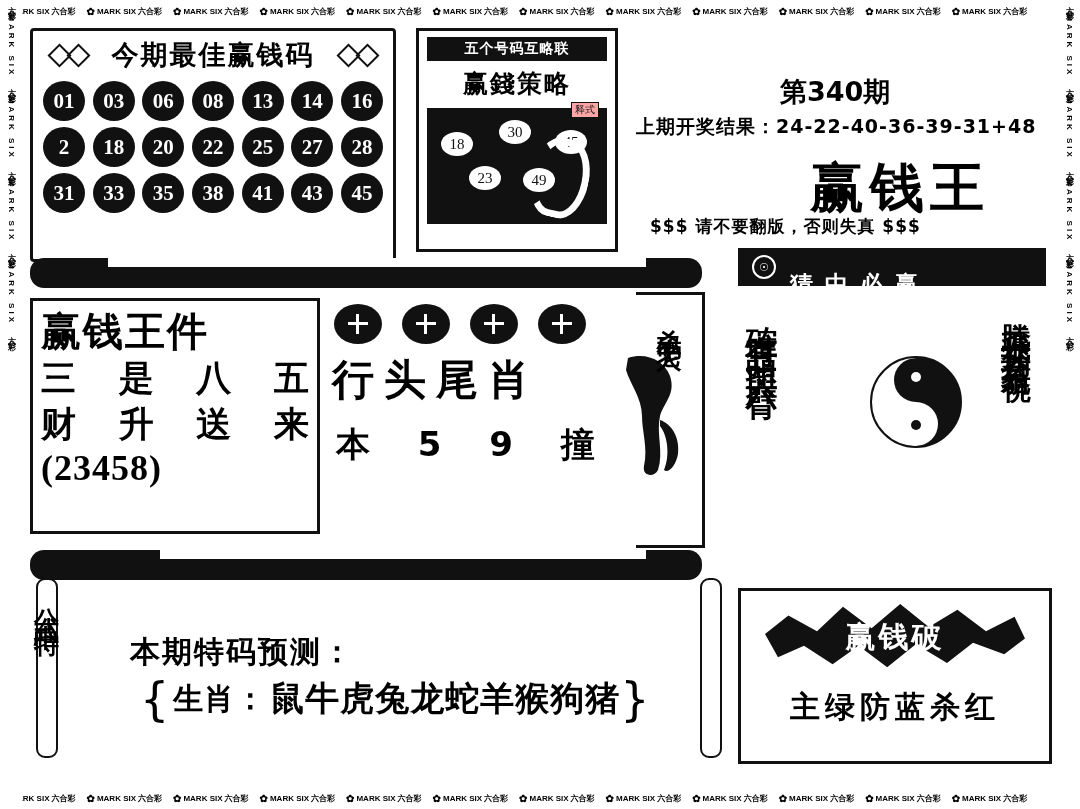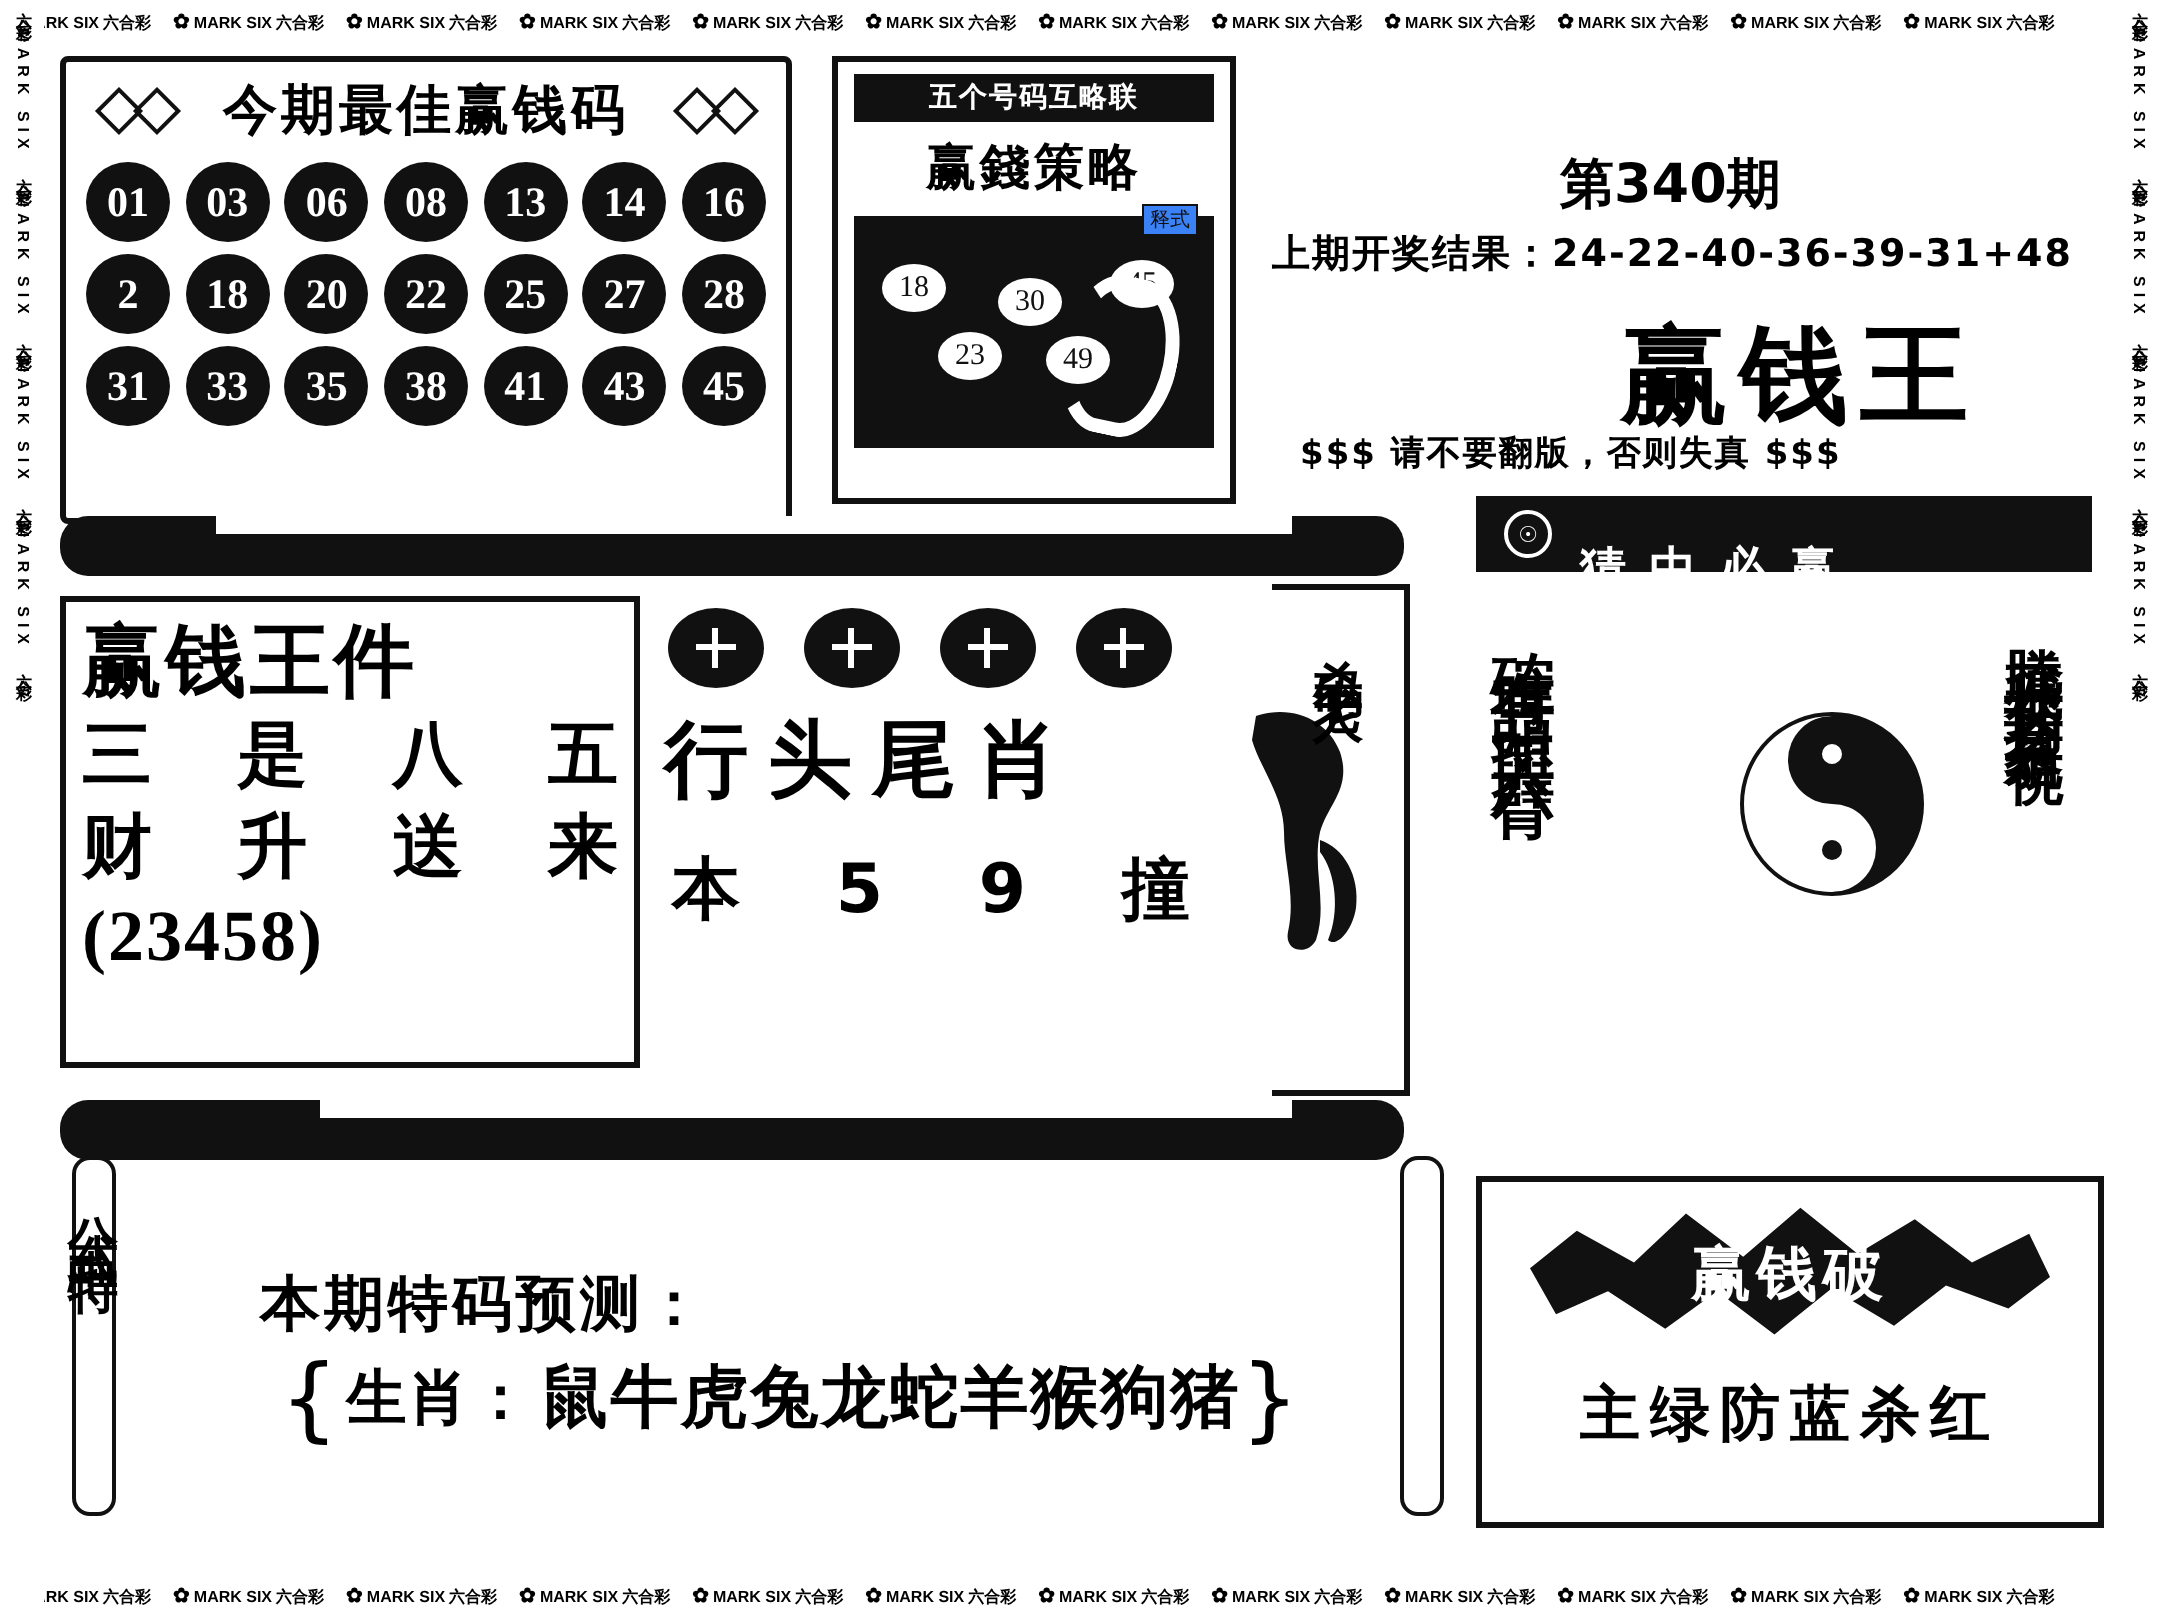--- a/index.html
+++ b/index.html
@@ -45,27 +45,27 @@
     display:flex;align-items:center;justify-content:center;
     font-size:21px;font-weight:bold;font-family:"Liberation Serif", serif;
   }
 
   
   #strategy{left:416px;top:28px;width:196px;height:218px;border:3px solid #111;}
   #strategy-title{text-align:center;font-size:25px;font-weight:bold;letter-spacing:2px;padding-top:6px;}
   #strategy-sub{margin:6px 8px 0 8px;background:#111;color:#fff;text-align:center;
      font-size:14px;font-weight:bold;padding:3px 0;letter-spacing:1px;}
   #strategy-body{position:relative;margin:8px 8px 0 8px;height:116px;background:#111;}
-  #strategy-body .tag{position:absolute;right:8px;top:-6px;background:#3b82f6;color:#111;border:1px solid #111;
+  #strategy-body .tag{position:absolute;right:8px;top:-6px;background:#fca5a5;color:#111;border:1px solid #111;
      font-size:10px;padding:0 3px;}
   .sball{position:absolute;background:#fff;color:#111;border-radius:50%;
      width:32px;height:24px;display:flex;align-items:center;justify-content:center;
      font-size:15px;font-family:"Liberation Serif", serif;}
   #sb1{left:14px;top:24px;}
-  #sb2{left:72px;top:31px;}
+  #sb2{left:72px;top:12px;}
   #sb3{left:128px;top:22px;}
   #sb4{left:42px;top:58px;}
   #sb5{left:96px;top:60px;}
   .swirl{position:absolute;right:18px;top:30px;width:44px;height:66px;border:7px solid #fff;
      border-left-color:transparent;border-radius:50%/60%;transform:rotate(12deg);}
 
   
   #issue{left:780px;top:74px;font-size:27px;font-weight:bold;}
   #last-result{left:636px;top:114px;font-size:19px;font-weight:bold;letter-spacing:1px;}
   #brand{left:810px;top:152px;font-size:54px;font-weight:bold;letter-spacing:6px;

